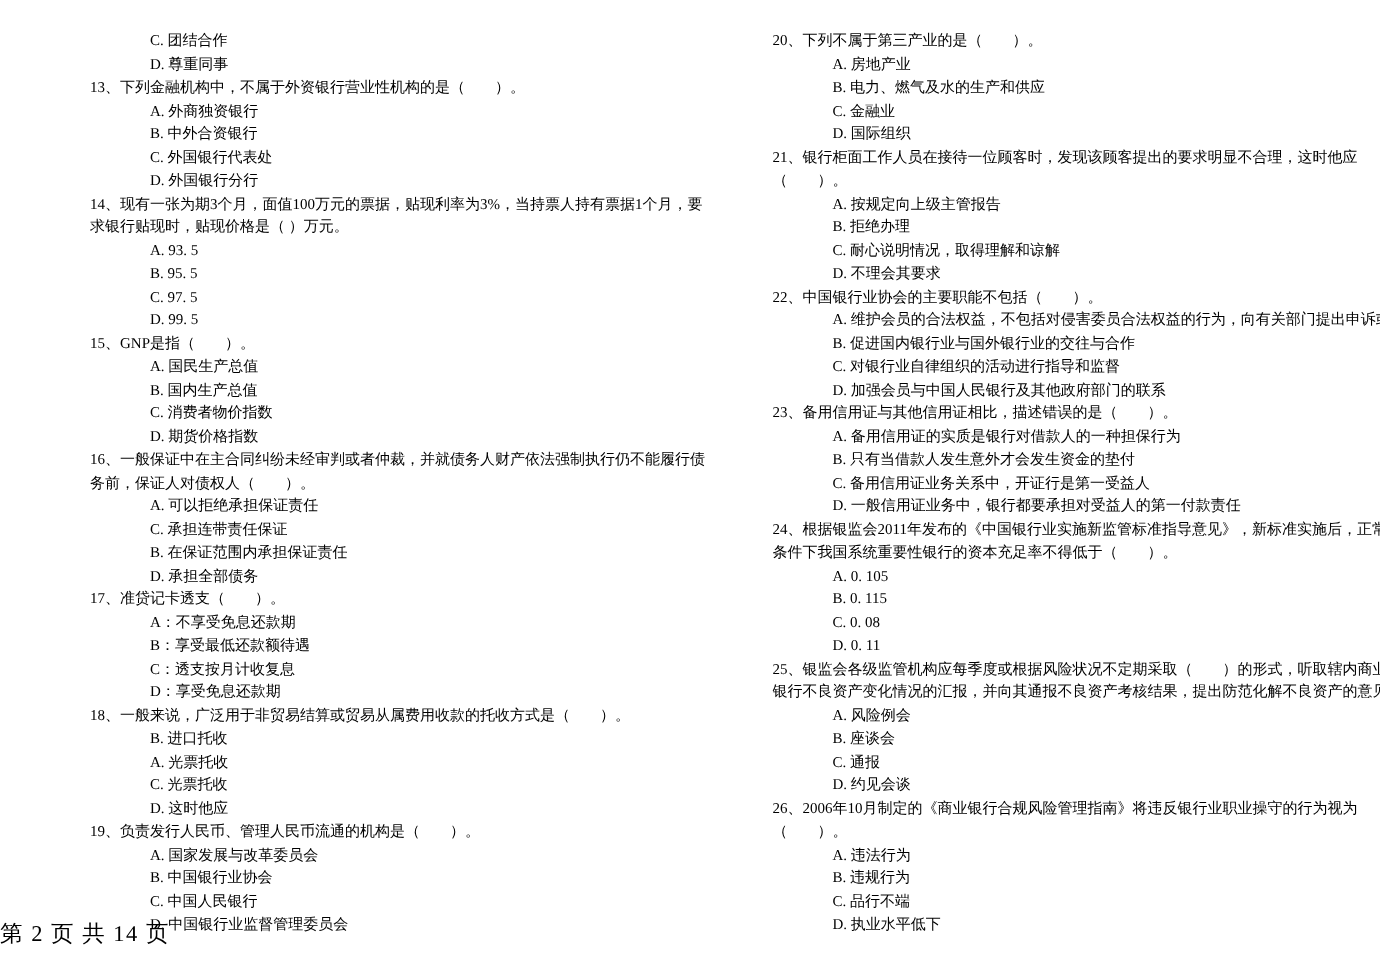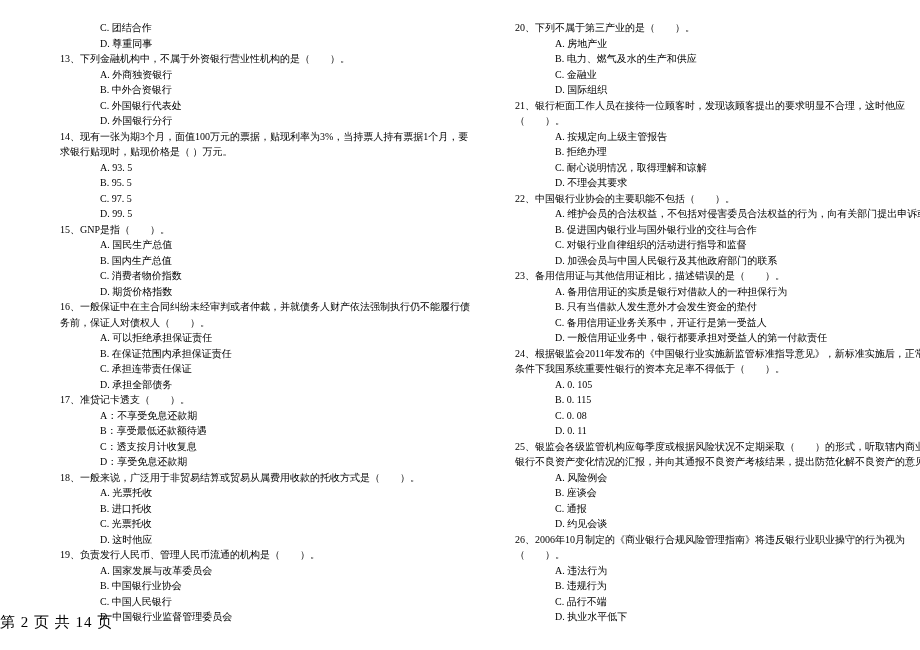--- a/index.html
+++ b/index.html
@@ -72,31 +72,31 @@
       <div class="line indent-opt">C. 97.  5</div>
       <div class="line indent-opt">D. 99.  5</div>
       <div class="line indent-q">15、GNP是指（　　）。</div>
       <div class="line indent-opt">A. 国民生产总值</div>
       <div class="line indent-opt">B. 国内生产总值</div>
       <div class="line indent-opt">C. 消费者物价指数</div>
       <div class="line indent-opt">D. 期货价格指数</div>
       <div class="line indent-q">16、一般保证中在主合同纠纷未经审判或者仲裁，并就债务人财产依法强制执行仍不能履行债</div>
       <div class="line indent-q">务前，保证人对债权人（　　）。</div>
       <div class="line indent-opt">A. 可以拒绝承担保证责任</div>
+      <div class="line indent-opt">C. 承担连带责任保证</div>
       <div class="line indent-opt">B. 在保证范围内承担保证责任</div>
-      <div class="line indent-opt">C. 承担连带责任保证</div>
       <div class="line indent-opt">D. 承担全部债务</div>
       <div class="line indent-q">17、准贷记卡透支（　　）。</div>
       <div class="line indent-opt">A：不享受免息还款期</div>
       <div class="line indent-opt">B：享受最低还款额待遇</div>
       <div class="line indent-opt">C：透支按月计收复息</div>
       <div class="line indent-opt">D：享受免息还款期</div>
       <div class="line indent-q">18、一般来说，广泛用于非贸易结算或贸易从属费用收款的托收方式是（　　）。</div>
+      <div class="line indent-opt">B. 进口托收</div>
       <div class="line indent-opt">A. 光票托收</div>
-      <div class="line indent-opt">B. 进口托收</div>
       <div class="line indent-opt">C. 光票托收</div>
       <div class="line indent-opt">D. 这时他应</div>
       <div class="line indent-q">19、负责发行人民币、管理人民币流通的机构是（　　）。</div>
       <div class="line indent-opt">A. 国家发展与改革委员会</div>
       <div class="line indent-opt">B. 中国银行业协会</div>
       <div class="line indent-opt">C. 中国人民银行</div>
       <div class="line indent-opt">D. 中国银行业监督管理委员会</div>
     </div>
   <div class="column column-right" id="right-col">
       <div class="line indent-q">20、下列不属于第三产业的是（　　）。</div>

